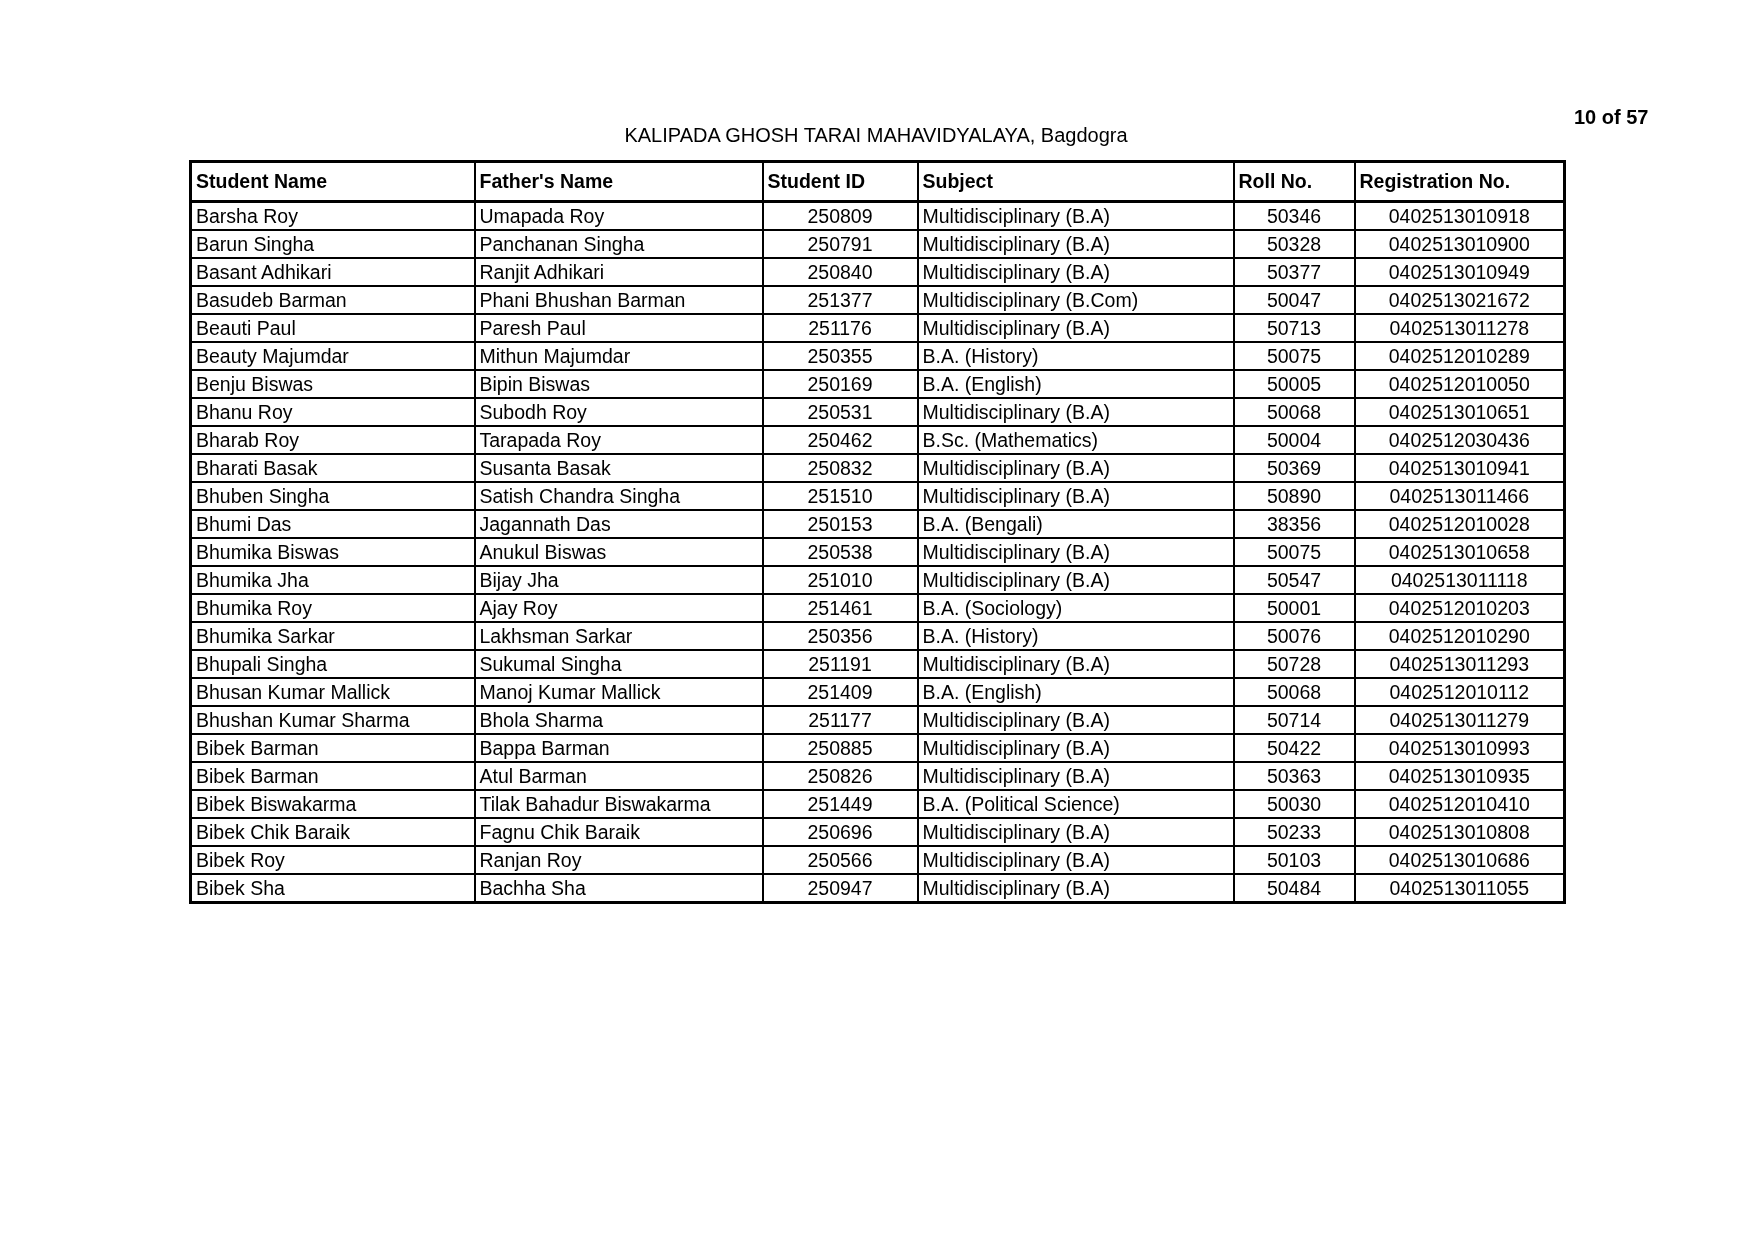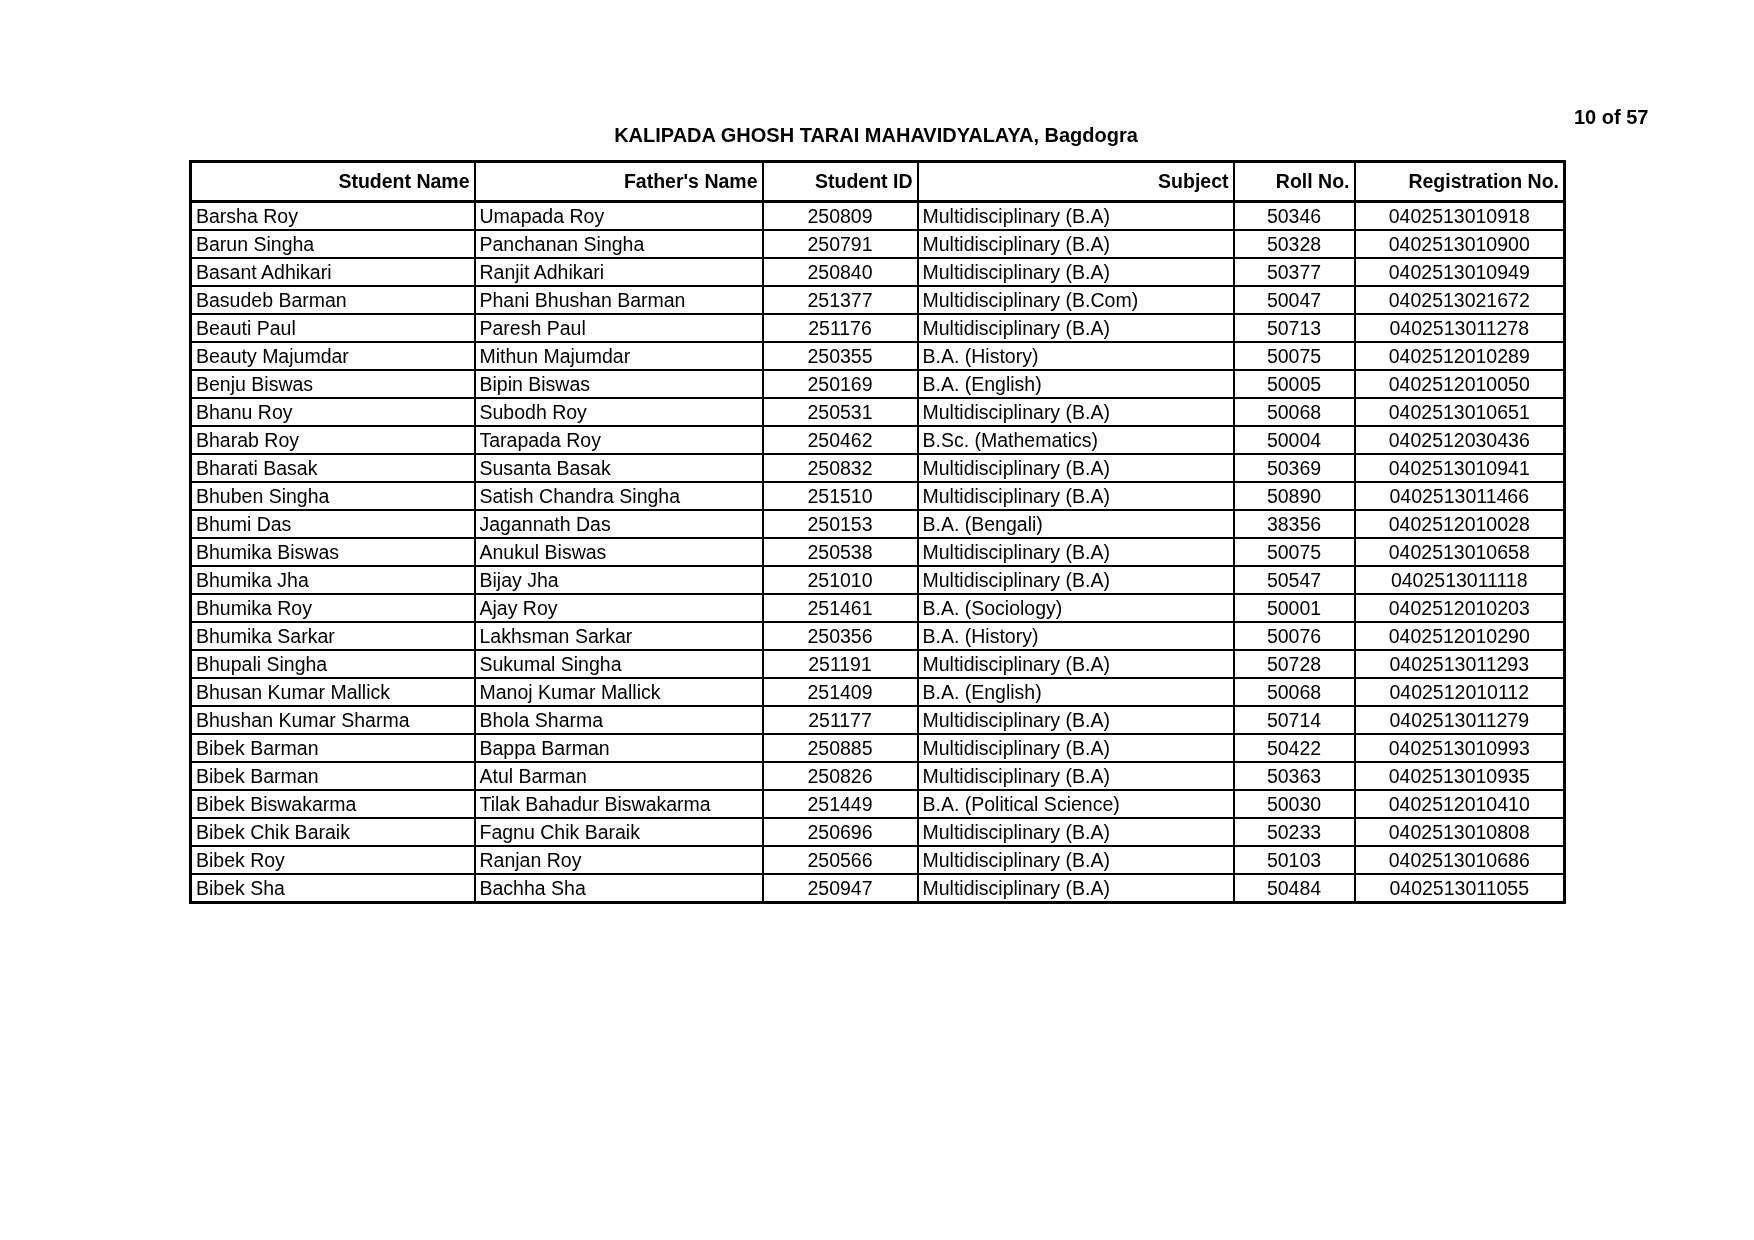--- a/index.html
+++ b/index.html
@@ -1,24 +1,24 @@
 <!DOCTYPE html>
 <html><head>
 <meta charset="utf-8">
 <style>
   html, body { margin: 0; padding: 0; background: #ffffff; }
   body { width: 1754px; height: 1240px; position: relative; overflow: hidden;
          font-family: "Liberation Sans", "DejaVu Sans", sans-serif; color: #000; }
   .page-number { position: absolute; left: 1574px; top: 106px; font-size: 20px; font-weight: bold; }
-  .doc-title { position: absolute; left: 189px; width: 1374px; top: 124px; text-align: center; font-size: 20px; font-weight: bold; }
+  .doc-title { position: absolute; left: 189px; width: 1374px; top: 124px; text-align: center; font-size: 20px; }
   table.roster { position: absolute; left: 189px; top: 160px; border-collapse: collapse;
                  table-layout: fixed; width: 1374px; }
   table.roster th, table.roster td { border: 2px solid #000; padding: 0 4px; white-space: nowrap;
                  overflow: hidden; font-size: 19.5px; }
-  table.roster th { height: 37px; font-weight: bold; text-align: right; border-bottom-width: 3px; }
+  table.roster th { height: 37px; font-weight: bold; text-align: left; border-bottom-width: 3px; }
   table.roster td { height: 26px; line-height: 26px; }
   table.roster { border: 3px solid #000; }
   td.c { text-align: center; }
   td.l { text-align: left; }
 </style>
 </head>
 <body>
 
 <div class="page-number">10 of 57</div>
 <div class="doc-title">KALIPADA GHOSH TARAI MAHAVIDYALAYA, Bagdogra</div>

